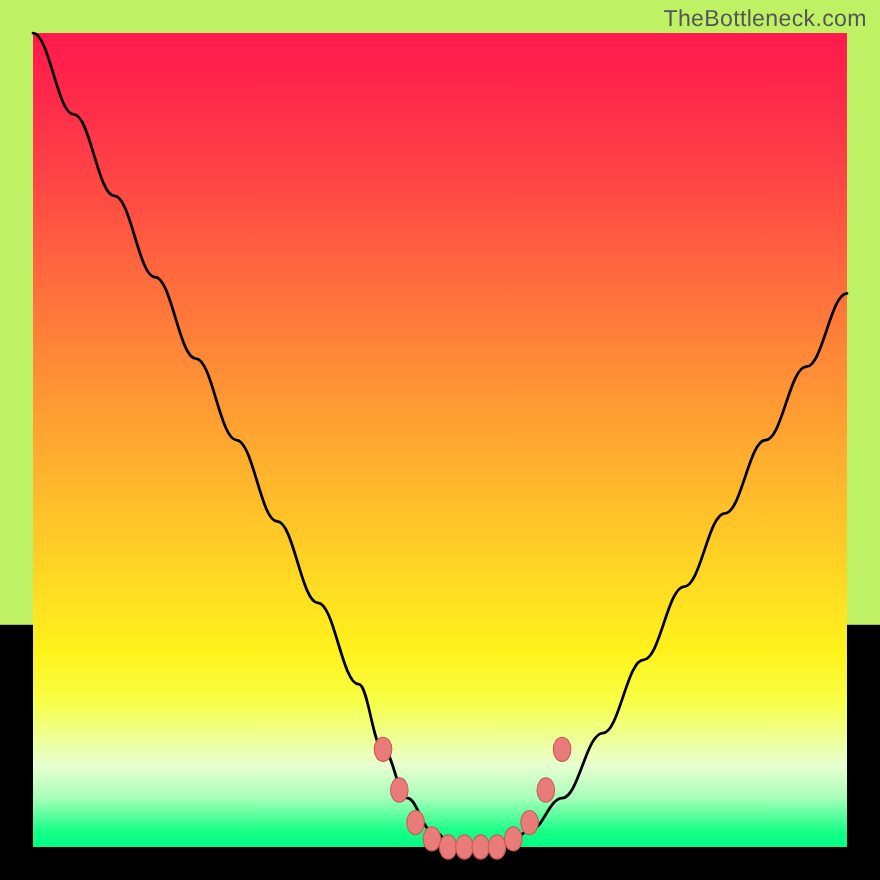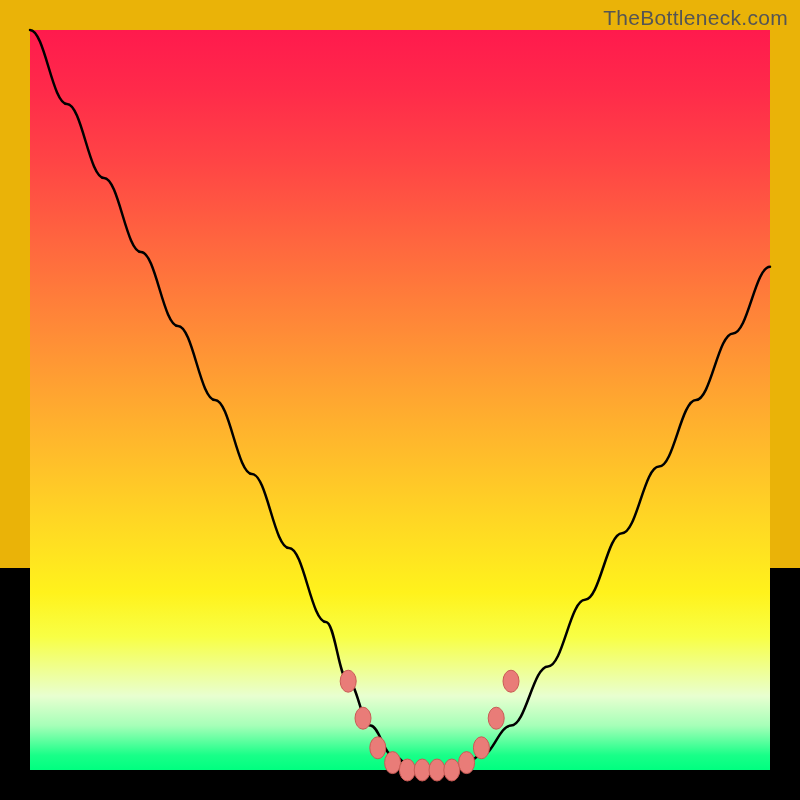--- a/index.html
+++ b/index.html
@@ -8,21 +8,21 @@
     width: 800px;
     height: 800px;
     overflow: hidden;
     background: #000;
     font-family: Arial, Helvetica, sans-serif;
   }
   .frame {
     position: relative;
     width: 800px;
     height: 568px;
-    background: #eab308;
+    background: #bef264;
   }
   .plot-area {
     position: absolute;
     left: 30px;
     top: 30px;
     width: 740px;
     height: 740px;
     background: linear-gradient(to bottom,
       #ff1a4d 0%,
       #ff2a4a 8%,

